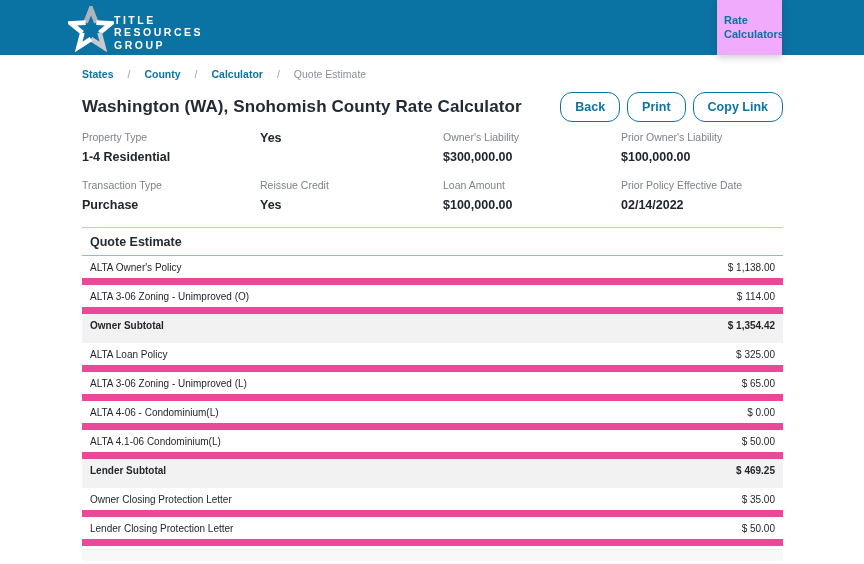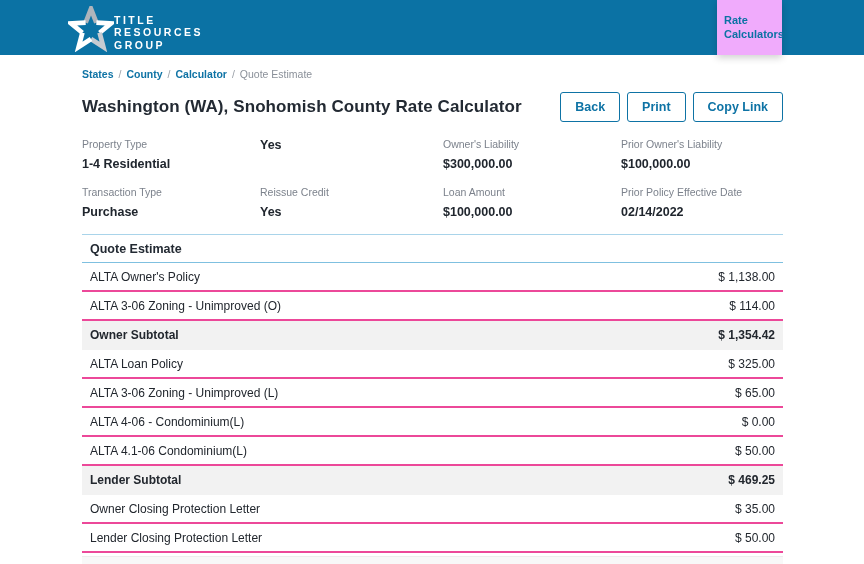--- a/index.html
+++ b/index.html
@@ -11,46 +11,46 @@
   .brand { position: absolute; left: 68px; top: 6px; display: flex; align-items: flex-end; cursor: pointer; }
   .brand-text { color: #ffffff; font-size: 10.5px; font-weight: bold; letter-spacing: 2.5px; line-height: 1.22; }
   .nav-tab { position: absolute; right: 82px; top: 0; width: 65px; height: 55px; background: #f0abfc;
     box-shadow: 0 3px 7px rgba(0,0,0,0.18); display: flex; align-items: center; cursor: pointer; }
   .nav-tab span { padding-left: 7px; color: #0B72A4; font-size: 11px; font-weight: bold; line-height: 1.25; }
 
   
   .content { width: 701px; margin: 0 auto 0 82px; }
 
   
-  .breadcrumb { margin-top: 13px; display: flex; align-items: center; gap: 5px;
+  .breadcrumb { margin-top: 13px; display: flex; align-items: center; gap: 14px;
     font-size: 10.5px; }
   .breadcrumb .crumb-link { color: #0E73A5; font-weight: bold; cursor: pointer; }
   .breadcrumb .sep { color: #9AA0A8; }
   .breadcrumb .crumb-current { color: #8A9099; }
 
   
   .title-row { margin-top: 12px; display: flex; align-items: center; justify-content: space-between; gap: 15px; }
   .page-title { font-size: 17px; font-weight: bold; color: #232A33; letter-spacing: 0.1px; }
   .btn-group { display: flex; gap: 7px; }
-  .btn { height: 30px; padding: 0 14px; background: #ffffff; border: 1px solid #0E73A5; border-radius: 3px;
+  .btn { height: 30px; padding: 0 14px; background: #ffffff; border: 1px solid #0E73A5; border-radius: 12px;
     color: #0E73A5; font-size: 12.5px; font-weight: bold; font-family: "Liberation Sans", sans-serif;
     cursor: pointer; display: inline-flex; align-items: center; }
 
   
-  .summary { margin-top: 16px; display: grid; grid-template-columns: 178px 183px 178px 1fr; row-gap: 15px; }
+  .summary { margin-top: 9px; display: grid; grid-template-columns: 178px 183px 178px 1fr; row-gap: 15px; }
   .field-label { font-size: 10.5px; color: #7C828C; margin-bottom: 7px; }
   .field-value { font-size: 12.5px; font-weight: bold; color: #20262E; }
 
   
   .quote-table { margin-top: 15px; }
   .quote-header { height: 29px; display: flex; align-items: center; padding-left: 8px;
     border-top: 1px solid #A9D4EA; border-bottom: 1px solid #7FC0E0;
     font-size: 12.5px; font-weight: bold; color: #232A33; }
   .quote-row { height: 29px; display: flex; align-items: center; justify-content: space-between;
-    padding: 0 8px; border-bottom: 2px solid #ec4899; font-size: 12px; color: #22272E; }
+    padding: 0 8px; border-bottom: 7px solid #ec4899; font-size: 10px; color: #22272E; }
   .quote-row.subtotal { background: #F2F2F2; border-bottom-color: #F2F2F2; font-weight: bold; }
   .quote-row .amount { text-align: right; }
   .partial-row { margin-top: 3px; height: 12px; background: #F8F8F8; border-top: 1px solid #EDEDED; }
 </style>
 </head>
 <body>
 
 <div class="header">
   <div class="brand">
     <span style="display:inline-flex;">

